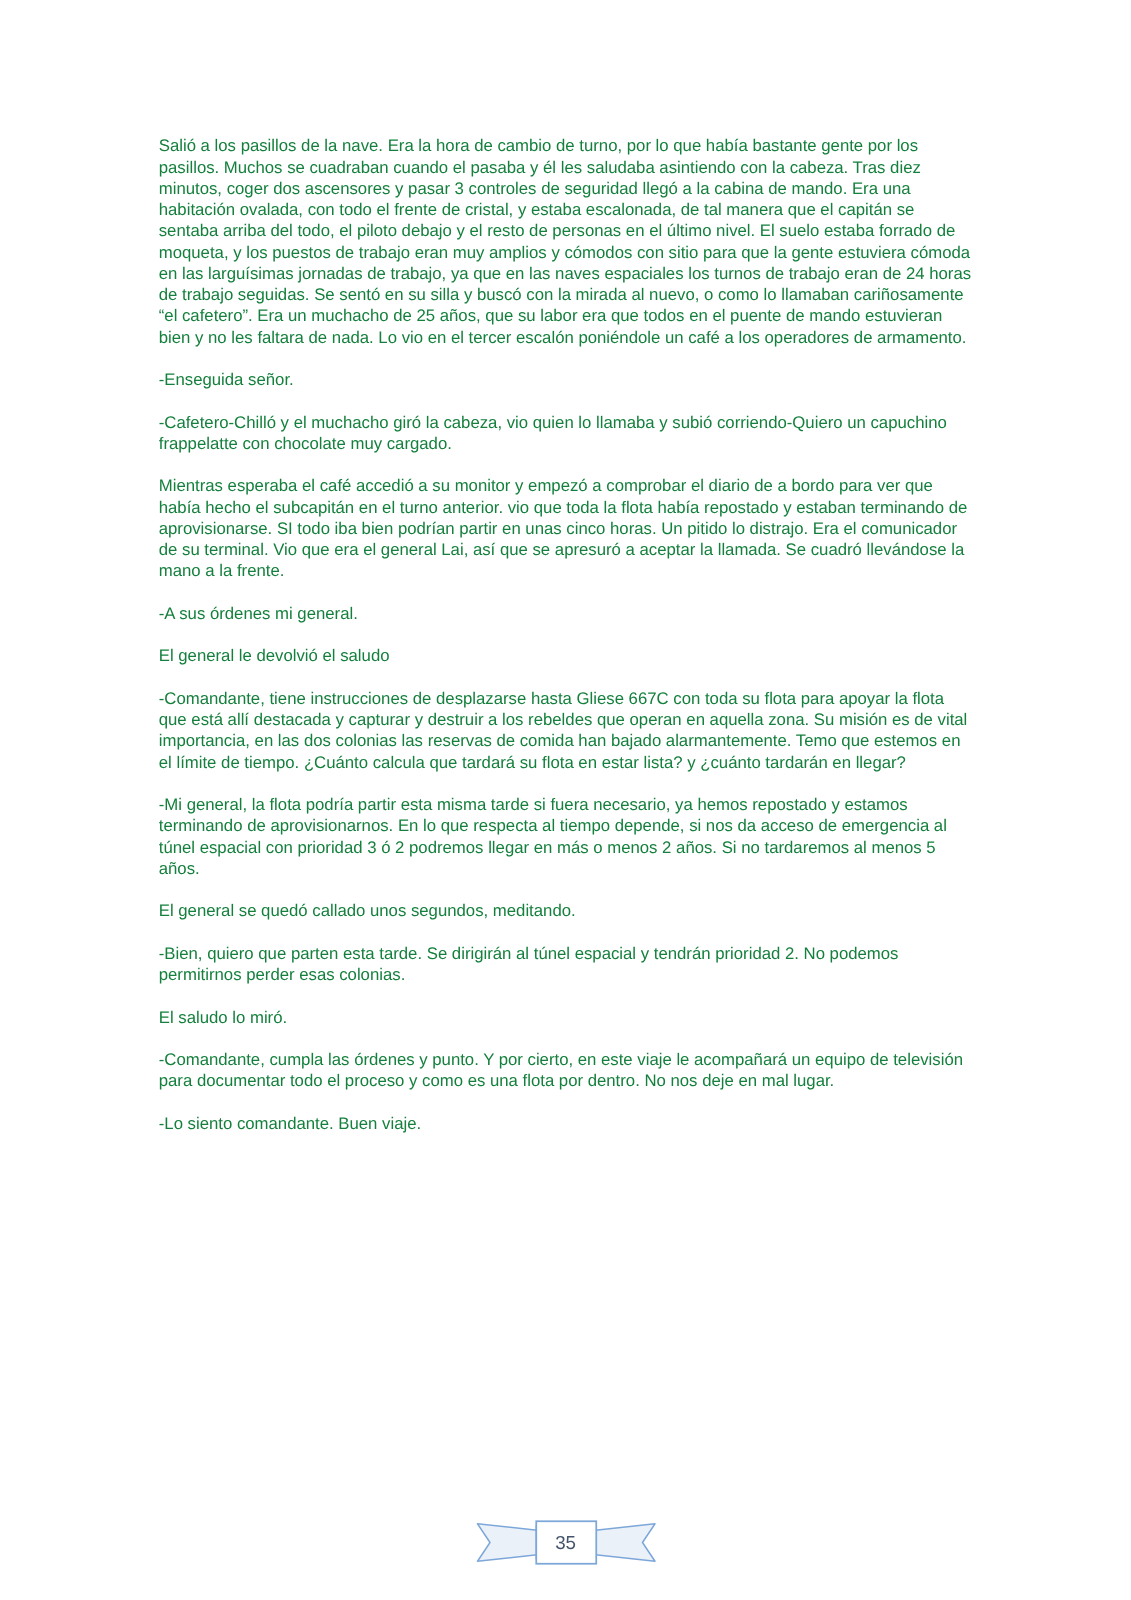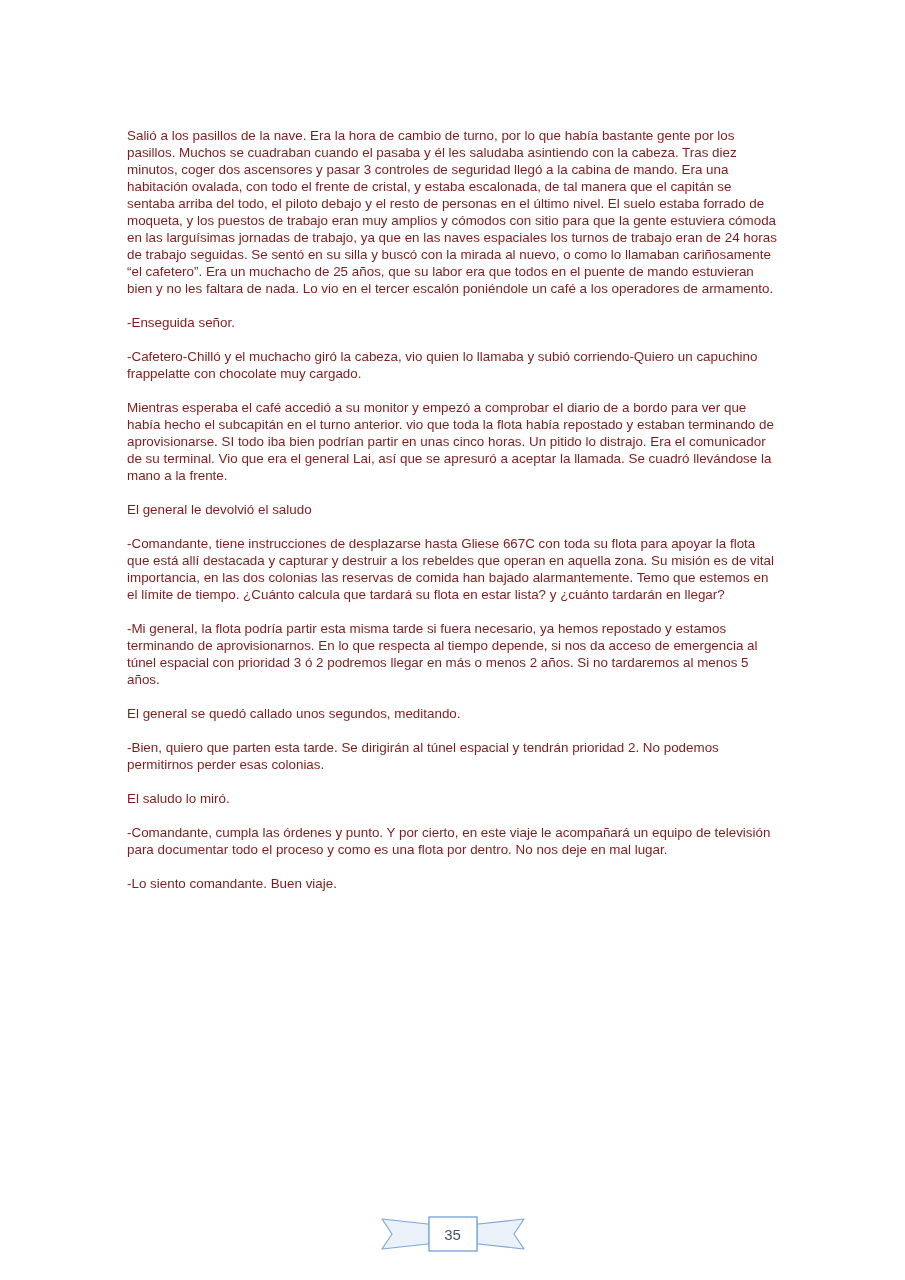--- a/index.html
+++ b/index.html
@@ -19,23 +19,22 @@
     inset: 0;
     background: #ffffff;
   }
   .content {
     position: absolute;
     top: 108px;
     left: 127px;
     width: 652px;
     font-size: 13.4px;
     line-height: 17px;
-    color: #7f1d1d;
+    color: #15803d;
     text-align: left;
-    margin-top: 19px;
   }
   .content p {
     margin: 0 0 17px 0;
   }
   .footer {
     position: absolute;
     left: 0;
     right: 0;
     bottom: 24px;
     display: flex;
@@ -67,20 +66,21 @@
 </head>
 <body>
 
 <div class="page">
 
   <div class="content">
     <p>Salió a los pasillos de la nave. Era la hora de cambio de turno, por lo que había bastante gente por los pasillos.  Muchos se cuadraban cuando el pasaba y él les saludaba asintiendo con la cabeza.  Tras diez minutos, coger dos ascensores y pasar 3 controles de seguridad llegó a la cabina de mando. Era una habitación ovalada, con todo el frente de cristal, y estaba escalonada, de tal manera que el capitán se sentaba arriba del todo, el piloto debajo y el resto de personas en el último nivel.  El suelo estaba forrado de moqueta, y los puestos de trabajo eran muy amplios y cómodos con sitio para que la gente estuviera cómoda en las larguísimas jornadas de trabajo, ya que en las naves espaciales los turnos de trabajo eran de 24 horas de trabajo seguidas. Se sentó en su silla y buscó con la mirada al nuevo, o como lo llamaban cariñosamente “el cafetero”. Era un muchacho de 25 años, que su labor era que todos en el puente de mando estuvieran bien y no les faltara de nada. Lo vio en el tercer escalón poniéndole un café a los operadores de armamento.</p>
     <p>-Enseguida señor.</p>
     <p>-Cafetero-Chilló y el muchacho giró la cabeza, vio quien lo llamaba y subió corriendo-Quiero un capuchino frappelatte con chocolate muy cargado.</p>
     <p>Mientras esperaba el café accedió a su monitor y empezó a comprobar el diario de a bordo para ver que había hecho el subcapitán en el turno anterior.  vio que toda la flota había repostado y estaban terminando de aprovisionarse.  SI todo iba bien podrían partir en unas cinco horas. Un pitido lo distrajo. Era el comunicador de su terminal. Vio que era el general Lai, así que se apresuró a aceptar la llamada. Se cuadró llevándose la mano a la frente.</p>
+    <p>-A sus órdenes mi general.</p>
     <p>El general le devolvió el saludo</p>
     <p>-Comandante, tiene instrucciones de desplazarse hasta Gliese 667C con toda su flota para apoyar la flota que está allí destacada y capturar y destruir a los rebeldes que operan en aquella zona.  Su misión es de vital importancia, en las dos colonias las reservas de comida han bajado alarmantemente. Temo que estemos en el límite de tiempo. ¿Cuánto calcula que tardará su flota en estar lista? y ¿cuánto tardarán en llegar?</p>
     <p>-Mi general, la flota podría partir esta misma tarde si fuera necesario, ya hemos repostado y estamos terminando de aprovisionarnos. En lo que respecta al tiempo depende, si nos da acceso de emergencia al túnel espacial con prioridad 3 ó 2 podremos llegar en más o menos 2 años. Si no tardaremos al menos 5 años.</p>
     <p>El general se quedó callado unos segundos, meditando.</p>
     <p>-Bien, quiero que parten esta tarde. Se dirigirán al túnel espacial y tendrán prioridad 2. No podemos permitirnos perder esas colonias.</p>
     <p>El saludo lo miró.</p>
     <p>-Comandante, cumpla las órdenes y punto. Y por cierto, en este viaje le acompañará un equipo de televisión para documentar todo el proceso y como es una flota por dentro.  No nos deje en mal lugar.</p>
     <p>-Lo siento comandante. Buen viaje.</p>
   </div>
 

